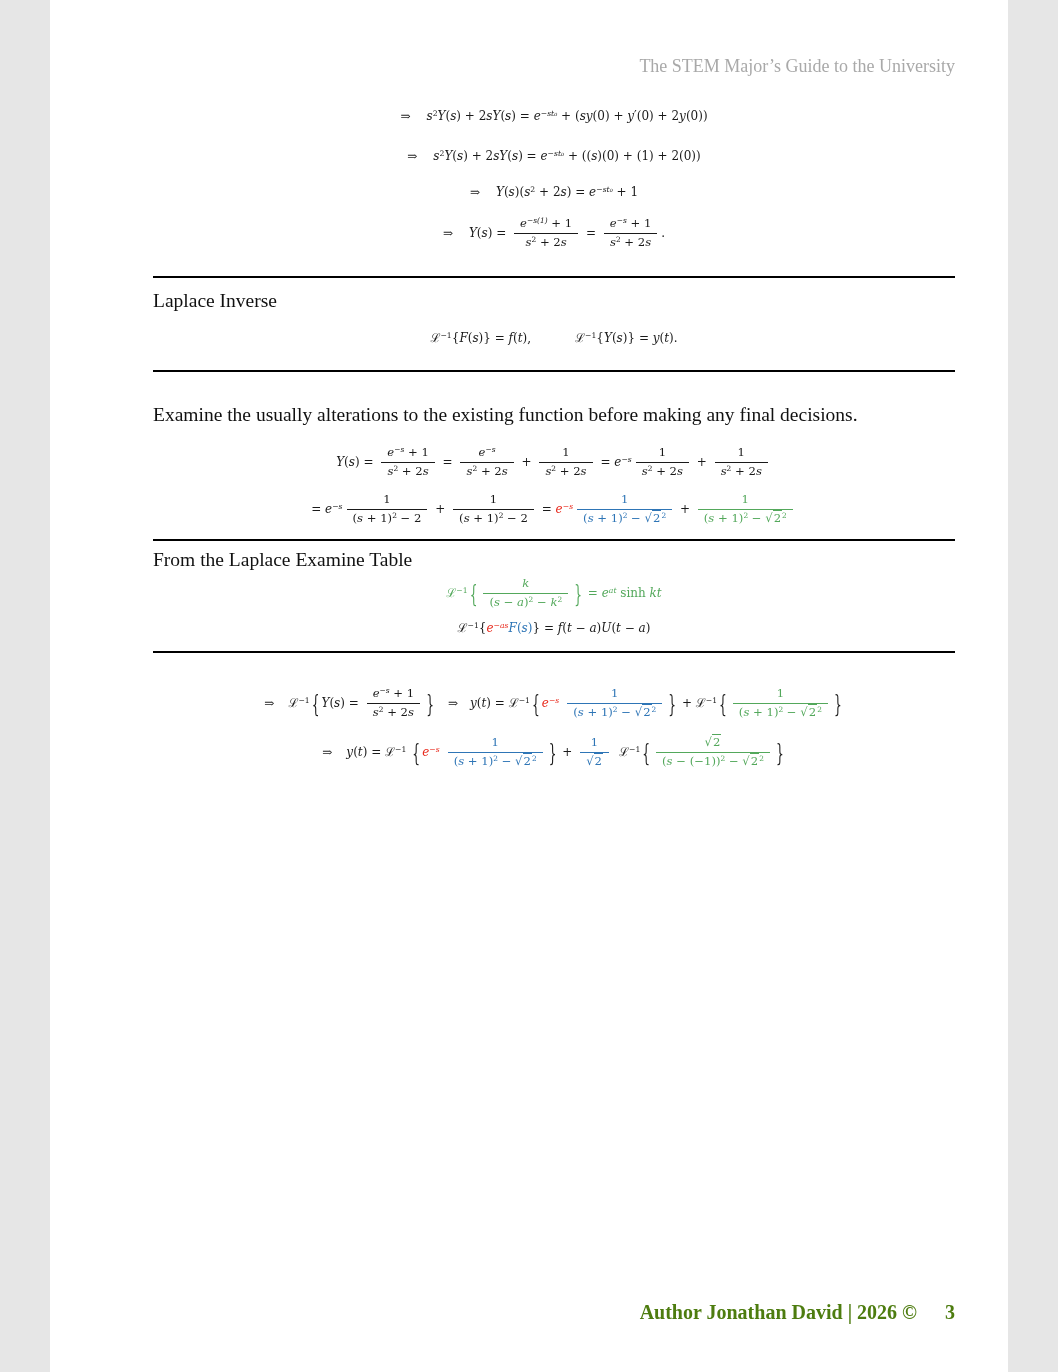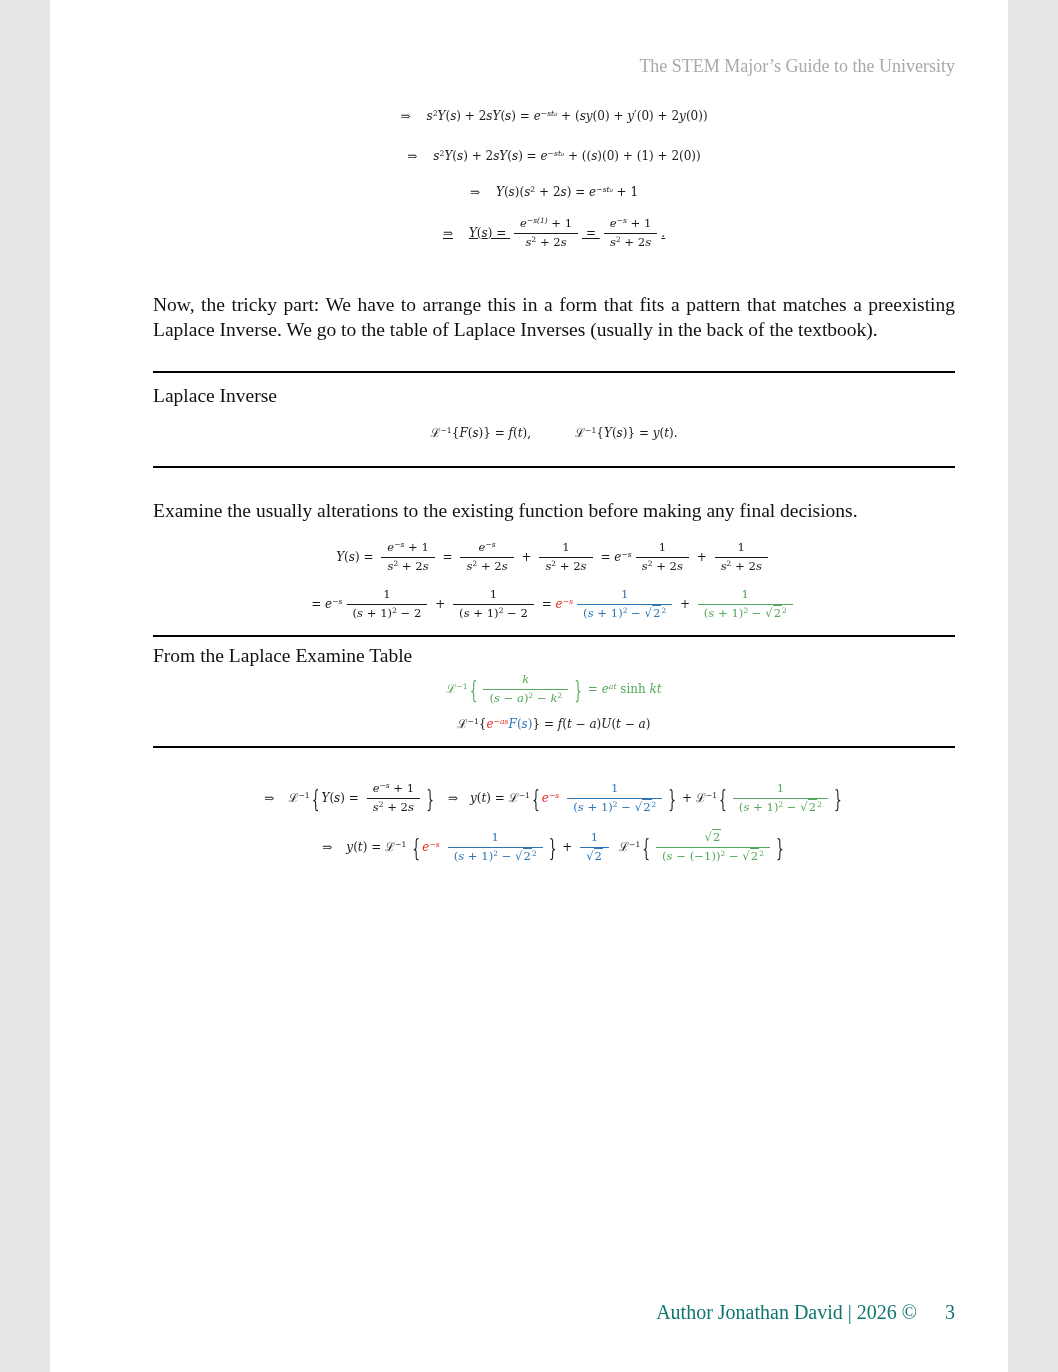--- a/index.html
+++ b/index.html
@@ -28,55 +28,54 @@
   .frac{display:inline-block;vertical-align:middle;text-align:center;margin:0 4px;line-height:1.2;font-size:0.97em;}
   .fr-n{display:block;padding:0 6px 2px;border-bottom:1.6px solid currentColor;}
   .fr-d{display:block;padding:2px 6px 0;}
   .sqrt{display:inline;}
   .ovl{border-top:1.6px solid currentColor;padding:0 1px;}
   .brace{display:inline-block;transform:scaleY(2.0);transform-origin:50% 42%;font-size:1.02em;padding:0 2px;}
   
   .eq-s1{margin:0 0 24px 0;}
   .eq-s2{margin:0 0 20px 0;}
   .eq-s3{margin:0 0 16px 0;text-align:center;}
-  .eq-s4{margin:0 0 42px 0;text-decoration:underline;}
+  .eq-s4{margin:0 0 26px 0;}
   .p-tricky{margin:0 0 28px 0;}
   .rule-1{margin-bottom:12px;}
   .eq-s5{margin:18px 0 24px 0;}
   .p-examine{margin:30px 0 0 0;}
   .eq-s6a{margin:18px 0 0 0;}
   .eq-s6b{margin:14px 0 14px 0;}
   .rule-3{margin-bottom:8px;}
   .eq-s7{margin:6px 0 10px 0;}
   .eq-s8{margin:8px 0 14px 0;}
   .eq-s9{margin:34px 0 0 0;}
   .eq-s10{margin:16px 0 0 0;}
   .footer{
     position:absolute;bottom:48px;left:103px;right:53px;
-    text-align:right;font-size:20px;color:#0f766e;
+    text-align:right;font-size:20px;color:#4d7c0f;font-weight:bold;
   }
   .pgnum{margin-left:28px;}
 </style>
 </head>
 <body>
 
 <div class="page">
 
   <div class="header">
     <span>The STEM Major’s Guide to the University</span>
   </div>
 
   <div class="content">
 
     <div class="eq eq-s1"><span>⇒</span><span style="display: inline-block; width: 16px;"></span><span class="it">s</span><span class="sup">2</span><span class="it">Y</span><span>(</span><span class="it">s</span><span>) + 2</span><span class="it">sY</span><span>(</span><span class="it">s</span><span>) = </span><span class="it">e</span><span class="it sup">−st₀</span><span> + (</span><span class="it">sy</span><span>(0) + </span><span class="it">y</span><span>′(0) + 2</span><span class="it">y</span><span>(0))</span></div>
     <div class="eq eq-s2"><span>⇒</span><span style="display: inline-block; width: 16px;"></span><span class="it">s</span><span class="sup">2</span><span class="it">Y</span><span>(</span><span class="it">s</span><span>) + 2</span><span class="it">sY</span><span>(</span><span class="it">s</span><span>) = </span><span class="it">e</span><span class="it sup">−st₀</span><span> + ((</span><span class="it">s</span><span>)(0) + (1) + 2(0))</span></div>
     <div class="eq eq-s3"><span>⇒</span><span style="display: inline-block; width: 16px;"></span><span class="it">Y</span><span>(</span><span class="it">s</span><span>)(</span><span class="it">s</span><span class="sup">2</span><span> + 2</span><span class="it">s</span><span>) = </span><span class="it">e</span><span class="it sup">−st₀</span><span> + 1</span></div>
     <div class="eq eq-s4"><span>⇒</span><span style="display: inline-block; width: 16px;"></span><span class="it">Y</span><span>(</span><span class="it">s</span><span>) = </span><span class="frac"><span class="fr-n"><span class="it">e</span><span class="it sup">−s(1)</span><span> + 1</span></span><span class="fr-d"><span class="it">s</span><span class="sup">2</span><span> + 2</span><span class="it">s</span></span></span><span> = </span><span class="frac"><span class="fr-n"><span class="it">e</span><span class="it sup">−s</span><span> + 1</span></span><span class="fr-d"><span class="it">s</span><span class="sup">2</span><span> + 2</span><span class="it">s</span></span></span><span>.</span></div>
 
-    <p class="body-text p-tricky">Now, the tricky part: We have to arrange this in a form that fits a pattern that matches a preexisting Laplace Inverse. We go to the table of Laplace Inverses (usually in the back of the textbook).</p>
 
     <hr class="rule rule-1">
     <div class="section-heading">Laplace Inverse</div>
     <div class="eq eq-s5"><span>ℒ</span><span class="sup">−1</span><span>{</span><span class="it">F</span><span>(</span><span class="it">s</span><span>)} = </span><span class="it">f</span><span>(</span><span class="it">t</span><span>),</span><span style="display: inline-block; width: 44px;"></span><span>ℒ</span><span class="sup">−1</span><span>{</span><span class="it">Y</span><span>(</span><span class="it">s</span><span>)} = </span><span class="it">y</span><span>(</span><span class="it">t</span><span>).</span></div>
     <hr class="rule rule-2">
 
     <p class="body-text p-examine">Examine the usually alterations to the existing function before making any final decisions.</p>
 
     <div class="eq eq-s6a"><span class="it">Y</span><span>(</span><span class="it">s</span><span>) = </span><span class="frac"><span class="fr-n"><span class="it">e</span><span class="it sup">−s</span><span> + 1</span></span><span class="fr-d"><span class="it">s</span><span class="sup">2</span><span> + 2</span><span class="it">s</span></span></span><span> = </span><span class="frac"><span class="fr-n"><span class="it">e</span><span class="it sup">−s</span></span><span class="fr-d"><span class="it">s</span><span class="sup">2</span><span> + 2</span><span class="it">s</span></span></span><span> + </span><span class="frac"><span class="fr-n"><span>1</span></span><span class="fr-d"><span class="it">s</span><span class="sup">2</span><span> + 2</span><span class="it">s</span></span></span><span> = </span><span class="it">e</span><span class="it sup">−s</span><span class="frac"><span class="fr-n"><span>1</span></span><span class="fr-d"><span class="it">s</span><span class="sup">2</span><span> + 2</span><span class="it">s</span></span></span><span> + </span><span class="frac"><span class="fr-n"><span>1</span></span><span class="fr-d"><span class="it">s</span><span class="sup">2</span><span> + 2</span><span class="it">s</span></span></span></div>
     <div class="eq eq-s6b"><span>= </span><span class="it">e</span><span class="it sup">−s</span><span class="frac"><span class="fr-n"><span>1</span></span><span class="fr-d"><span>(</span><span class="it">s</span><span> + 1)</span><span class="sup">2</span><span> − 2</span></span></span><span> + </span><span class="frac"><span class="fr-n"><span>1</span></span><span class="fr-d"><span>(</span><span class="it">s</span><span> + 1)</span><span class="sup">2</span><span> − 2</span></span></span><span> = </span><span class="it" style="color: rgb(232, 41, 28);">e</span><span class="it sup" style="color: rgb(232, 41, 28);">−s</span><span class="frac" style="color: rgb(46, 117, 182);"><span class="fr-n"><span>1</span></span><span class="fr-d"><span>(</span><span class="it">s</span><span> + 1)</span><span class="sup">2</span><span> − </span><span class="sqrt"><span>√</span><span class="ovl">2</span></span><span class="sup">2</span></span></span><span> + </span><span class="frac" style="color: rgb(83, 168, 91);"><span class="fr-n"><span>1</span></span><span class="fr-d"><span>(</span><span class="it">s</span><span> + 1)</span><span class="sup">2</span><span> − </span><span class="sqrt"><span>√</span><span class="ovl">2</span></span><span class="sup">2</span></span></span></div>

